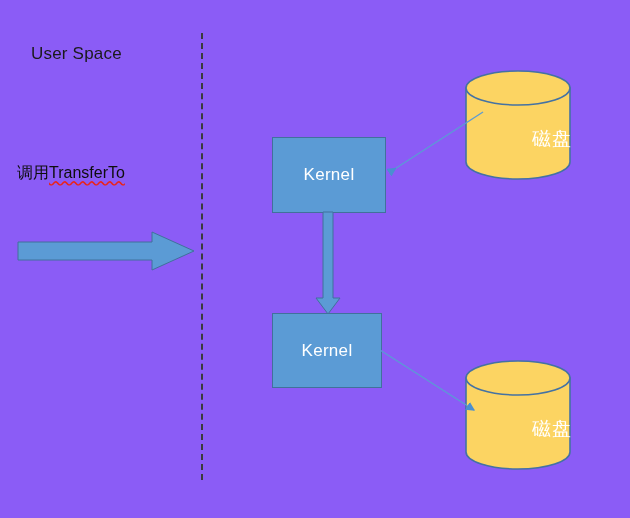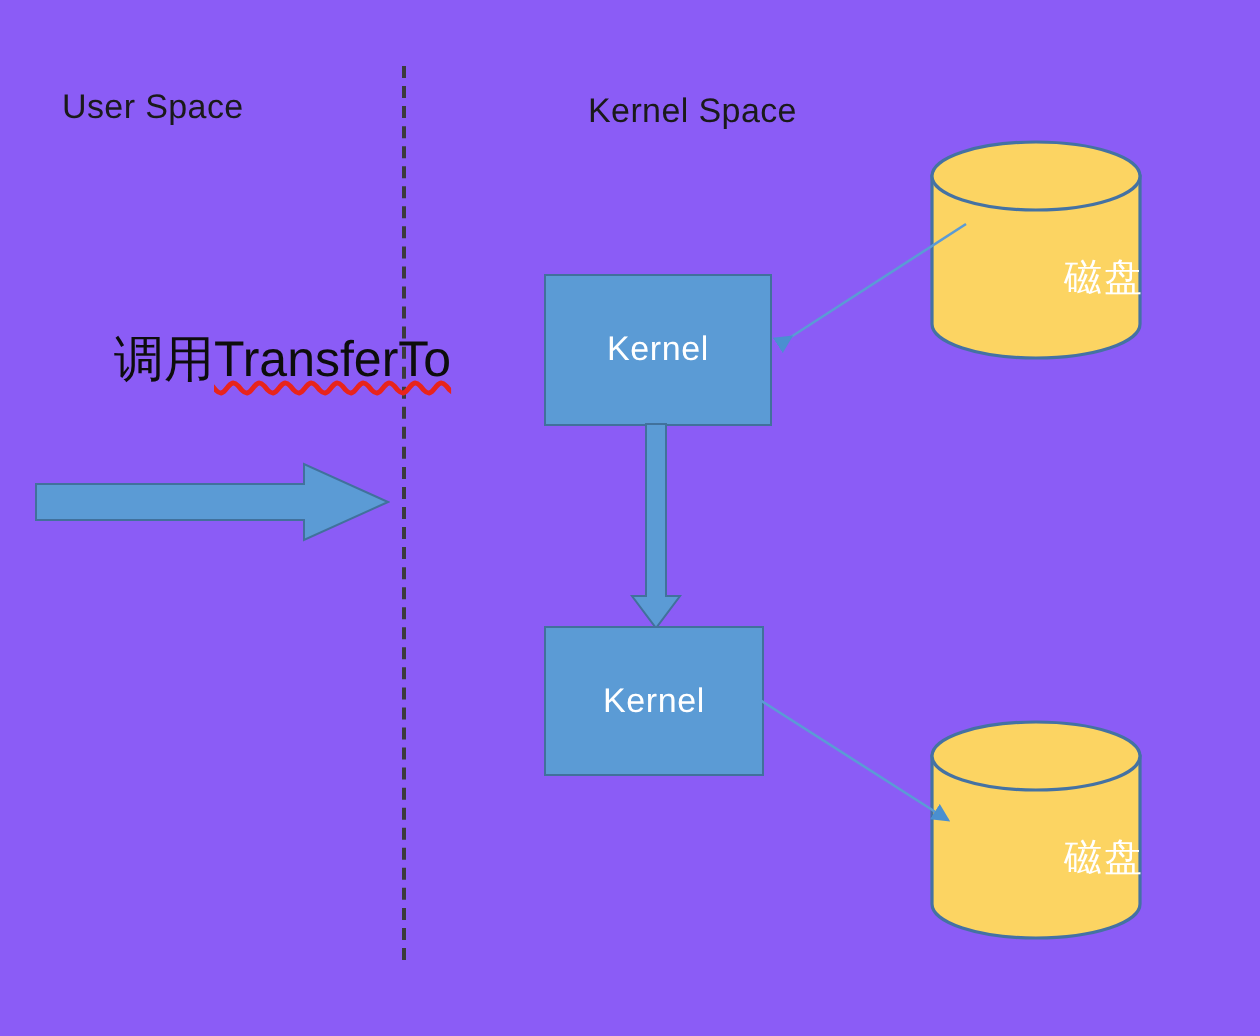--- a/index.html
+++ b/index.html
@@ -41,25 +41,24 @@
     width: 0;
     height: 447px;
     border-left: 2px dashed #3b3b3b;
   }
 
   
   #syscall-label {
     position: absolute;
     left: 17px;
     top: 163px;
-    font-size: 25px;
+    font-size: 16px;
     color: #0d0d0d;
     white-space: nowrap;
     letter-spacing: 0px;
-    margin-left: 40px;
   }
   #syscall-label .misspelled {
     
     text-decoration: underline wavy #e8241c;
     text-decoration-skip-ink: none;
     text-underline-offset: 2px;
   }
 
   
   #block-arrow {
@@ -125,21 +124,20 @@
   #connector-top    { left: 380px; top: 110px;  width: 110px; height: 80px; }
   #connector-bottom { left: 376px; top: 348px;  width: 110px; height: 80px; }
 </style>
 </head>
 <body>
 
 <div id="canvas">
 
   <div class="space-label" id="user-space-label">User Space</div>
 
-  <div class="space-label" id="kernel-space-label">Kernel Space</div>
 
   <div id="divider"></div>
 
   <div id="syscall-label"><span>调用</span><span class="misspelled">TransferTo</span></div>
 
   <svg id="block-arrow" viewBox="0 0 178 40">
     <polygon points="1,11 135,11 135,1 177,20 135,39 135,29 1,29" fill="#5B9BD5" stroke="#41719C" stroke-width="1"></polygon>
   </svg>
 
   <div class="kernel-box" id="kernel-box-1">

